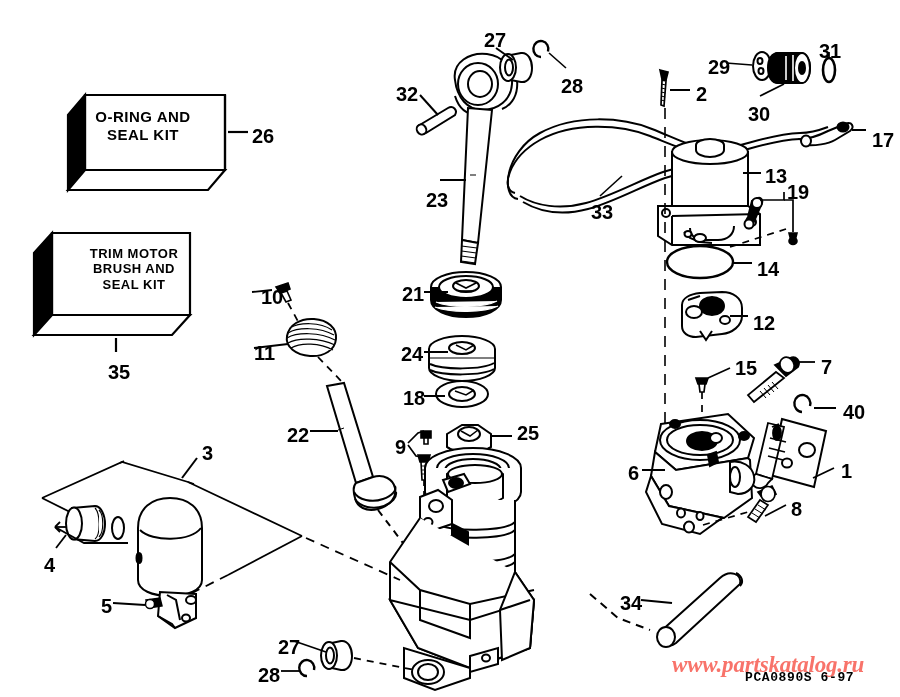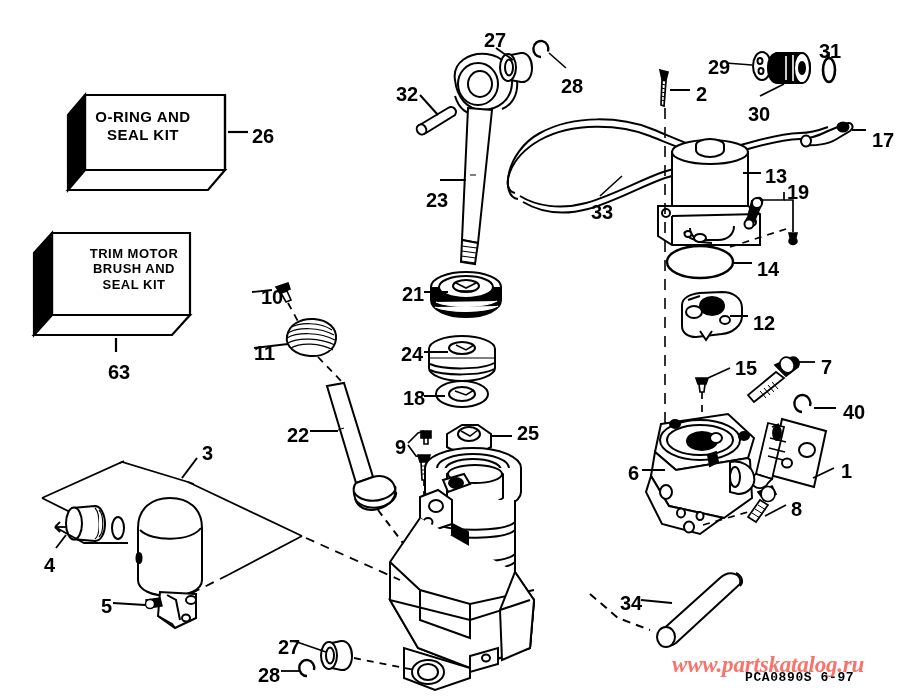--- a/index.html
+++ b/index.html
@@ -529,21 +529,21 @@
   </div>
 
   <div class="kitlabel" style="left:55px;top:246px;width:116px;font-size:13px;margin-left:21px;">
     <div>TRIM MOTOR</div>
     <div>BRUSH AND</div>
     <div>SEAL KIT</div>
   </div>
 
   <div id="callout-layer">
       <div class="num" style="left: 252px; top: 126px;">26</div>
-      <div class="num" style="left: 108px; top: 362px;">63</div>
+      <div class="num" style="left: 108px; top: 362px;">35</div>
       <div class="num" style="left: 484px; top: 30px;">27</div>
       <div class="num" style="left: 561px; top: 76px;">28</div>
       <div class="num" style="left: 396px; top: 84px;">32</div>
       <div class="num" style="left: 426px; top: 172px; margin-top: 18px;">23</div>
       <div class="num" style="left: 591px; top: 202px;">33</div>
       <div class="num" style="left: 696px; top: 84px;">2</div>
       <div class="num" style="left: 708px; top: 57px;">29</div>
       <div class="num" style="left: 748px; top: 104px;">30</div>
       <div class="num" style="left: 819px; top: 41px;">31</div>
       <div class="num" style="left: 872px; top: 130px;">17</div>

